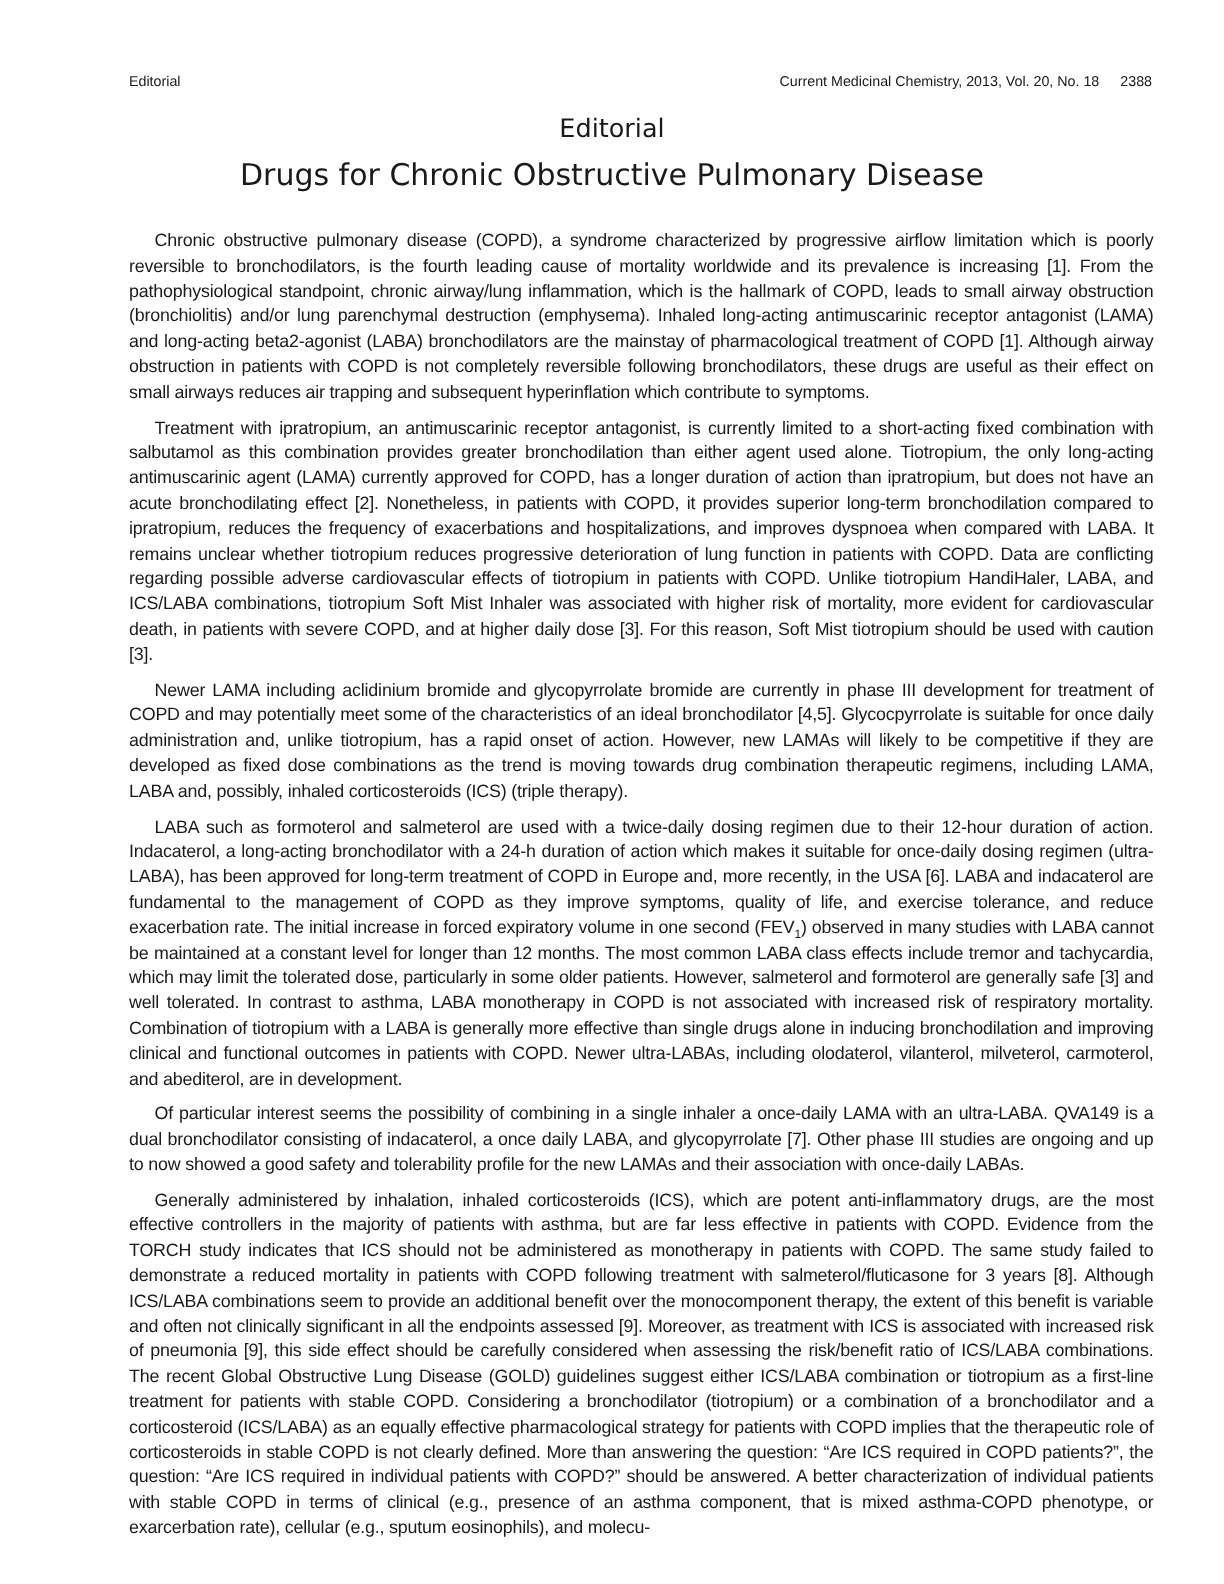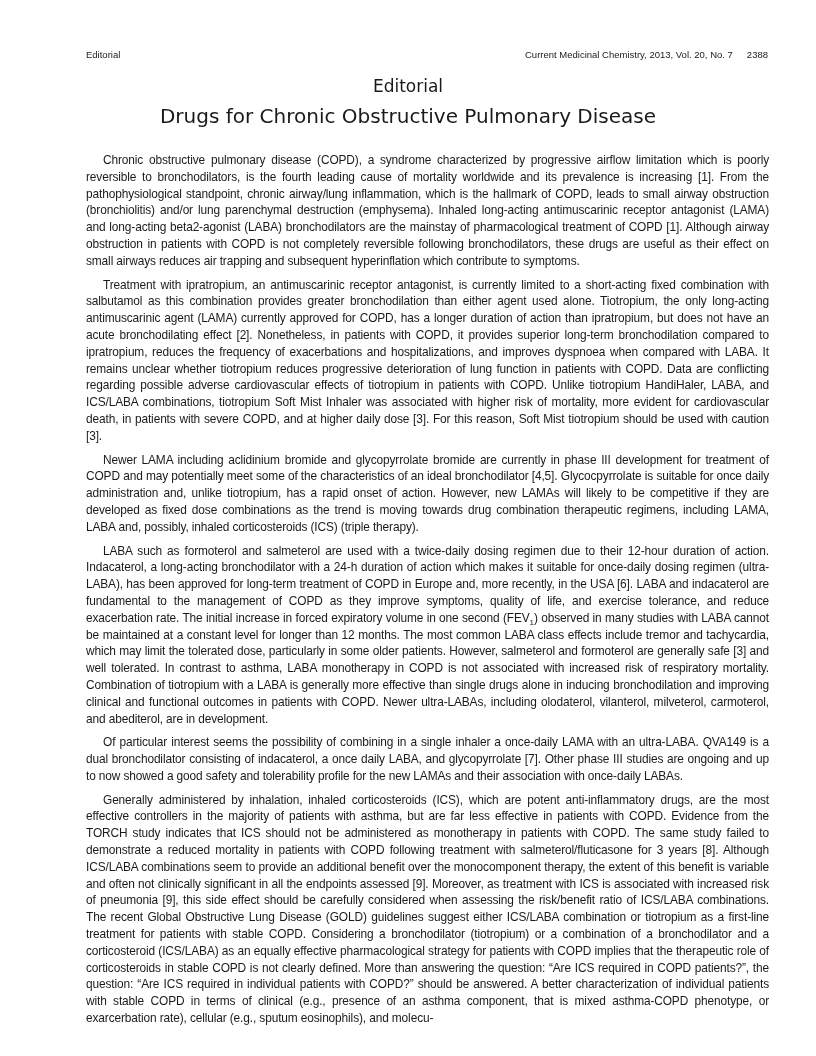--- a/index.html
+++ b/index.html
@@ -11,21 +11,21 @@
   .body { position: absolute; top: 152px; left: 86px; width: 683px; }
   .body p { margin: 0 0 7px 0; font-size: 11.9px; line-height: 16.8px; text-align: justify; text-indent: 17px; hyphens: auto; letter-spacing: -0.12px; }
   sub { font-size: 8px; line-height: 0; }
 </style>
 </head>
 <body>
 
 <div class="running-head">
   <span>Editorial</span>
   <span class="right">
-    <span>Current Medicinal Chemistry, 2013, Vol. 20, No. 7</span><span class="page">2388</span>
+    <span>Current Medicinal Chemistry, 2013, Vol. 20, No. 18</span><span class="page">2388</span>
   </span>
 </div>
 
 <div class="section-label">Editorial</div>
 <h1 class="title" style="margin:0;font-weight:normal;">Drugs for Chronic Obstructive Pulmonary Disease</h1>
 
 <div class="body">
   <p>Chronic obstructive pulmonary disease (COPD), a syndrome characterized by progressive airflow limitation which is poorly reversible to bronchodilators, is the fourth leading cause of mortality worldwide and its prevalence is increasing [1]. From the pathophysiological standpoint, chronic airway/lung inflammation, which is the hallmark of COPD, leads to small airway ob­struction (bronchiolitis) and/or lung parenchymal destruction (emphysema). Inhaled long-acting antimuscarinic receptor an­tagonist (LAMA) and long-acting beta2-agonist (LABA) bronchodilators are the mainstay of pharmacological treatment of COPD [1]. Although airway obstruction in patients with COPD is not completely reversible following bronchodilators, these drugs are useful as their effect on small airways reduces air trapping and subsequent hyperinflation which contribute to symp­toms.</p>
   <p>Treatment with ipratropium, an antimuscarinic receptor antagonist, is currently limited to a short-acting fixed combination with salbutamol as this combination provides greater bronchodilation than either agent used alone. Tiotropium, the only long-acting antimuscarinic agent (LAMA) currently approved for COPD, has a longer duration of action than ipratropium, but does not have an acute bronchodilating effect [2]. Nonetheless, in patients with COPD, it provides superior long-term bronchodila­tion compared to ipratropium, reduces the frequency of exacerbations and hospitalizations, and improves dyspnoea when com­pared with LABA. It remains unclear whether tiotropium reduces progressive deterioration of lung function in patients with COPD. Data are conflicting regarding possible adverse cardiovascular effects of tiotropium in patients with COPD. Unlike tiotropium HandiHaler, LABA, and ICS/LABA combinations, tiotropium Soft Mist Inhaler was associated with higher risk of mortality, more evident for cardiovascular death, in patients with severe COPD, and at higher daily dose [3]. For this reason, Soft Mist tiotropium should be used with caution [3].</p>
   <p>Newer LAMA including aclidinium bromide and glycopyrrolate bromide are currently in phase III development for treat­ment of COPD and may potentially meet some of the characteristics of an ideal bronchodilator [4,5]. Glycocpyrrolate is suit­able for once daily administration and, unlike tiotropium, has a rapid onset of action. However, new LAMAs will likely to be competitive if they are developed as fixed dose combinations as the trend is moving towards drug combination therapeutic regimens, including LAMA, LABA and, possibly, inhaled corticosteroids (ICS) (triple therapy).</p>

